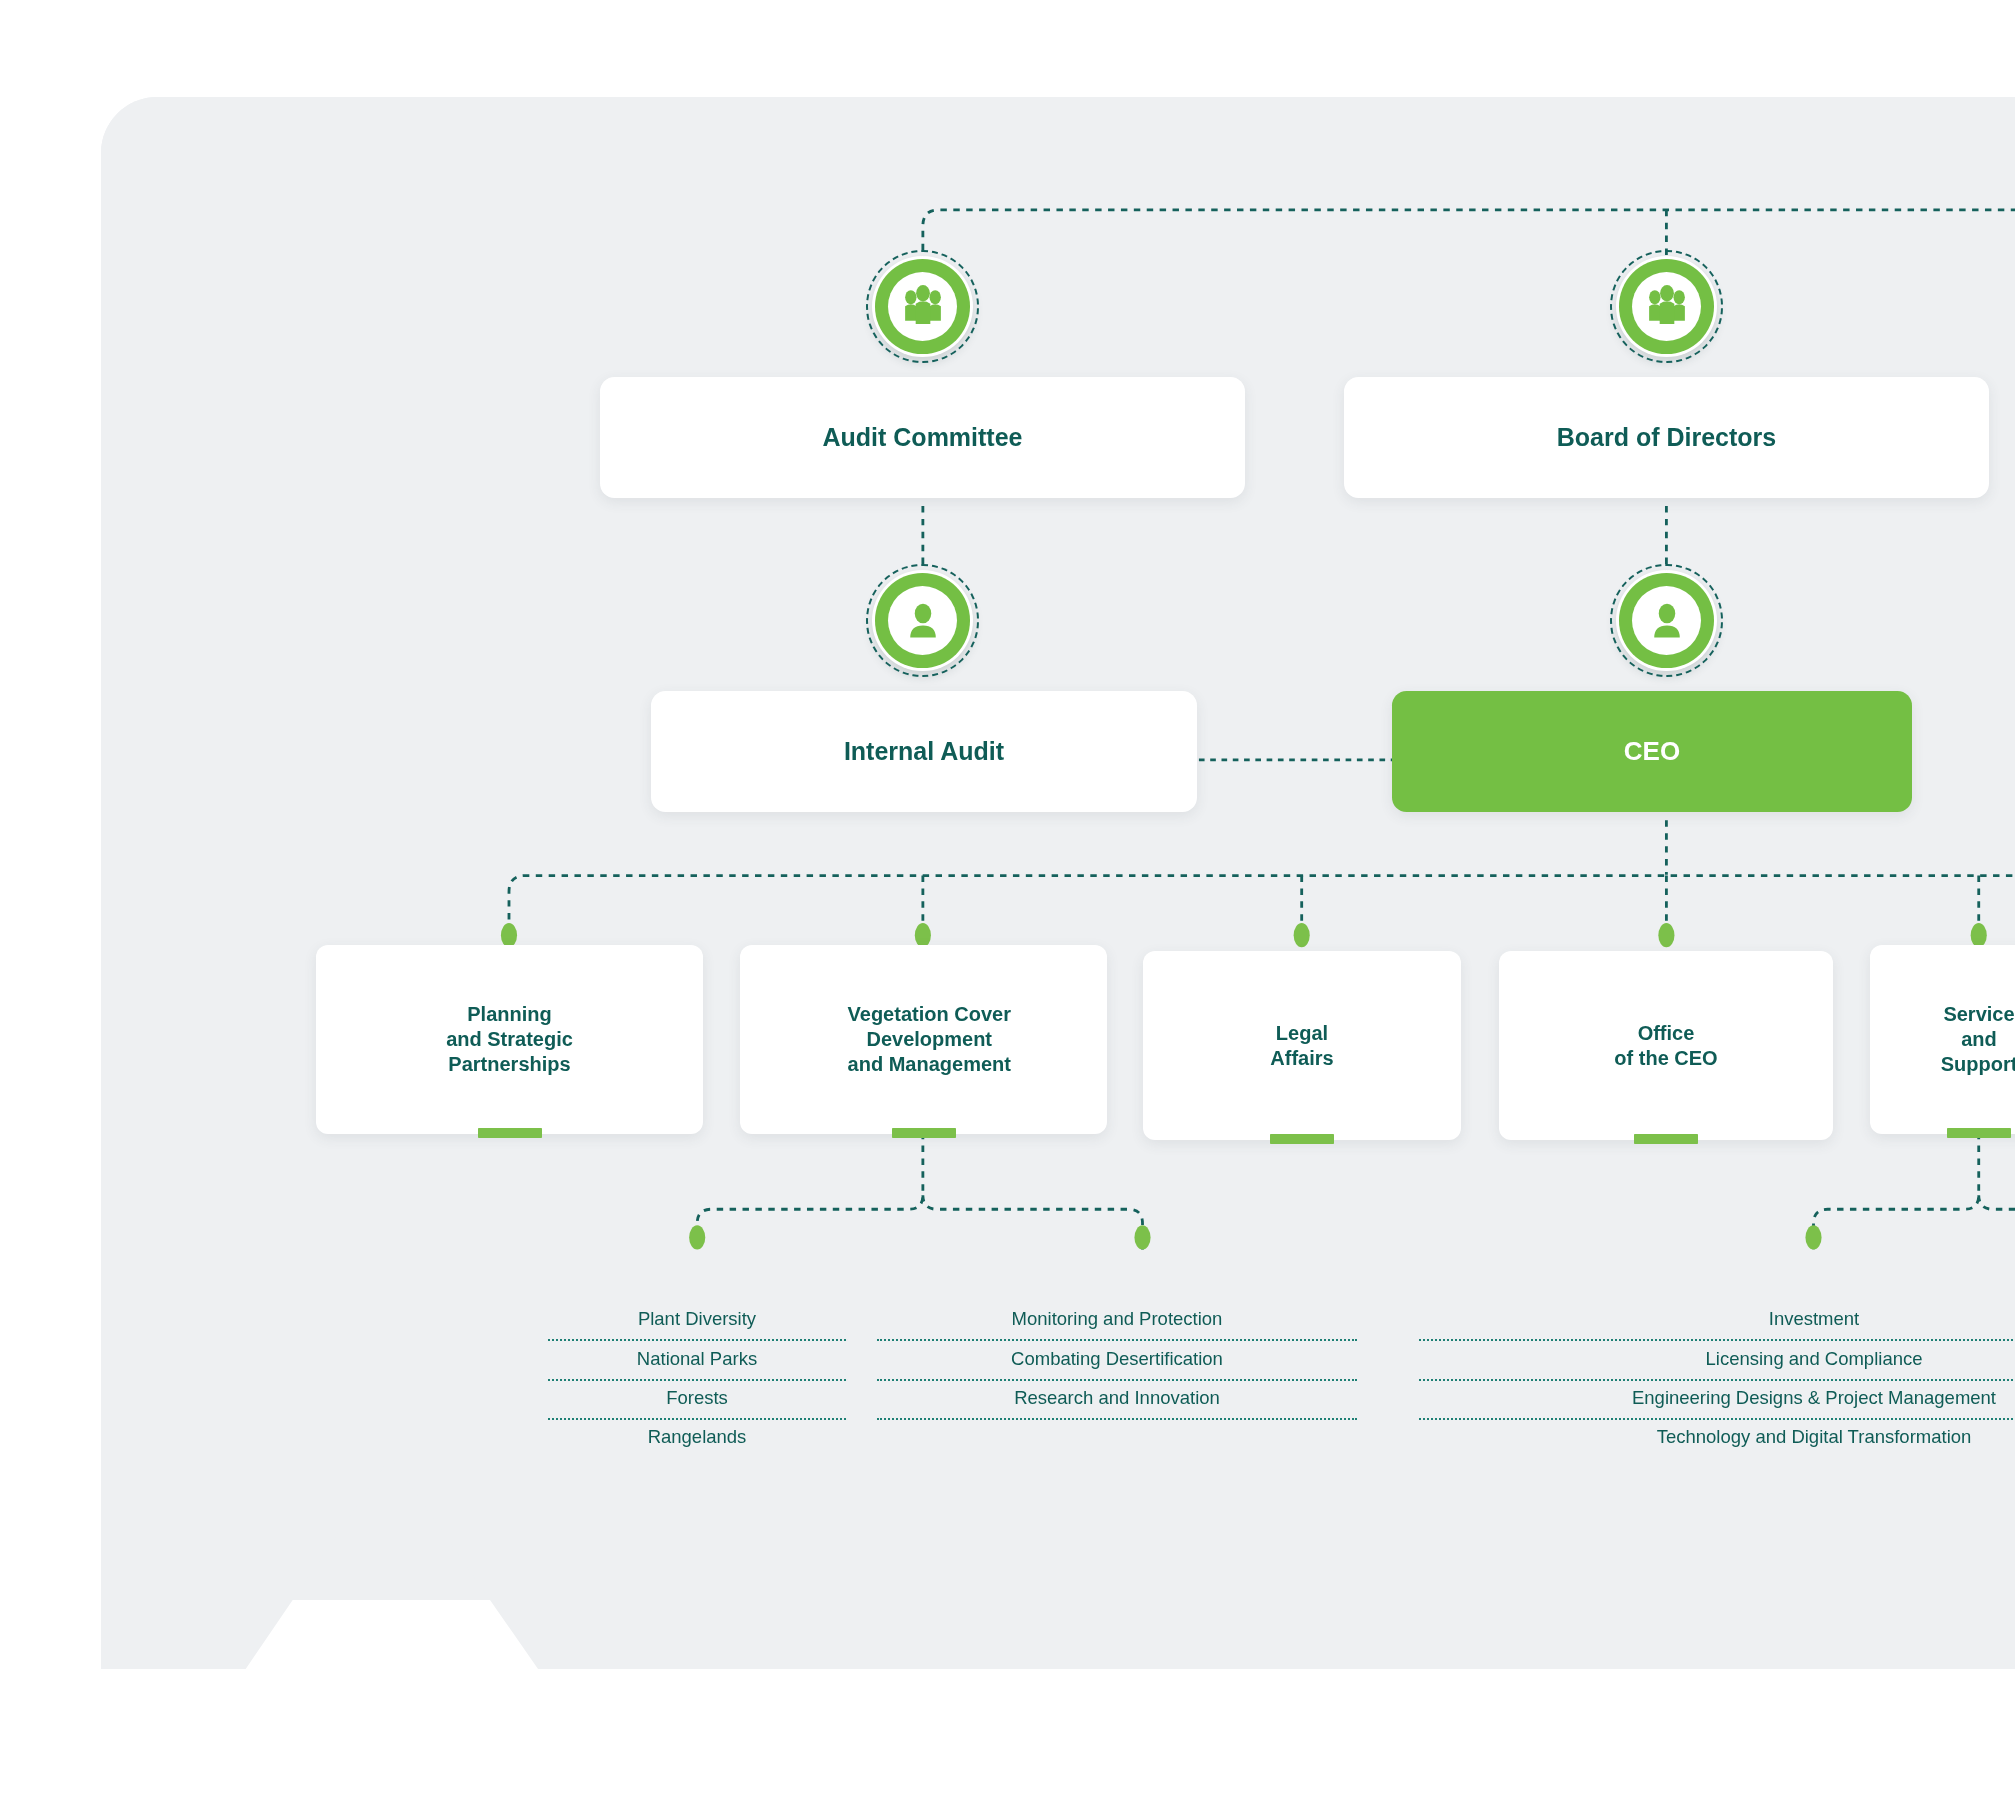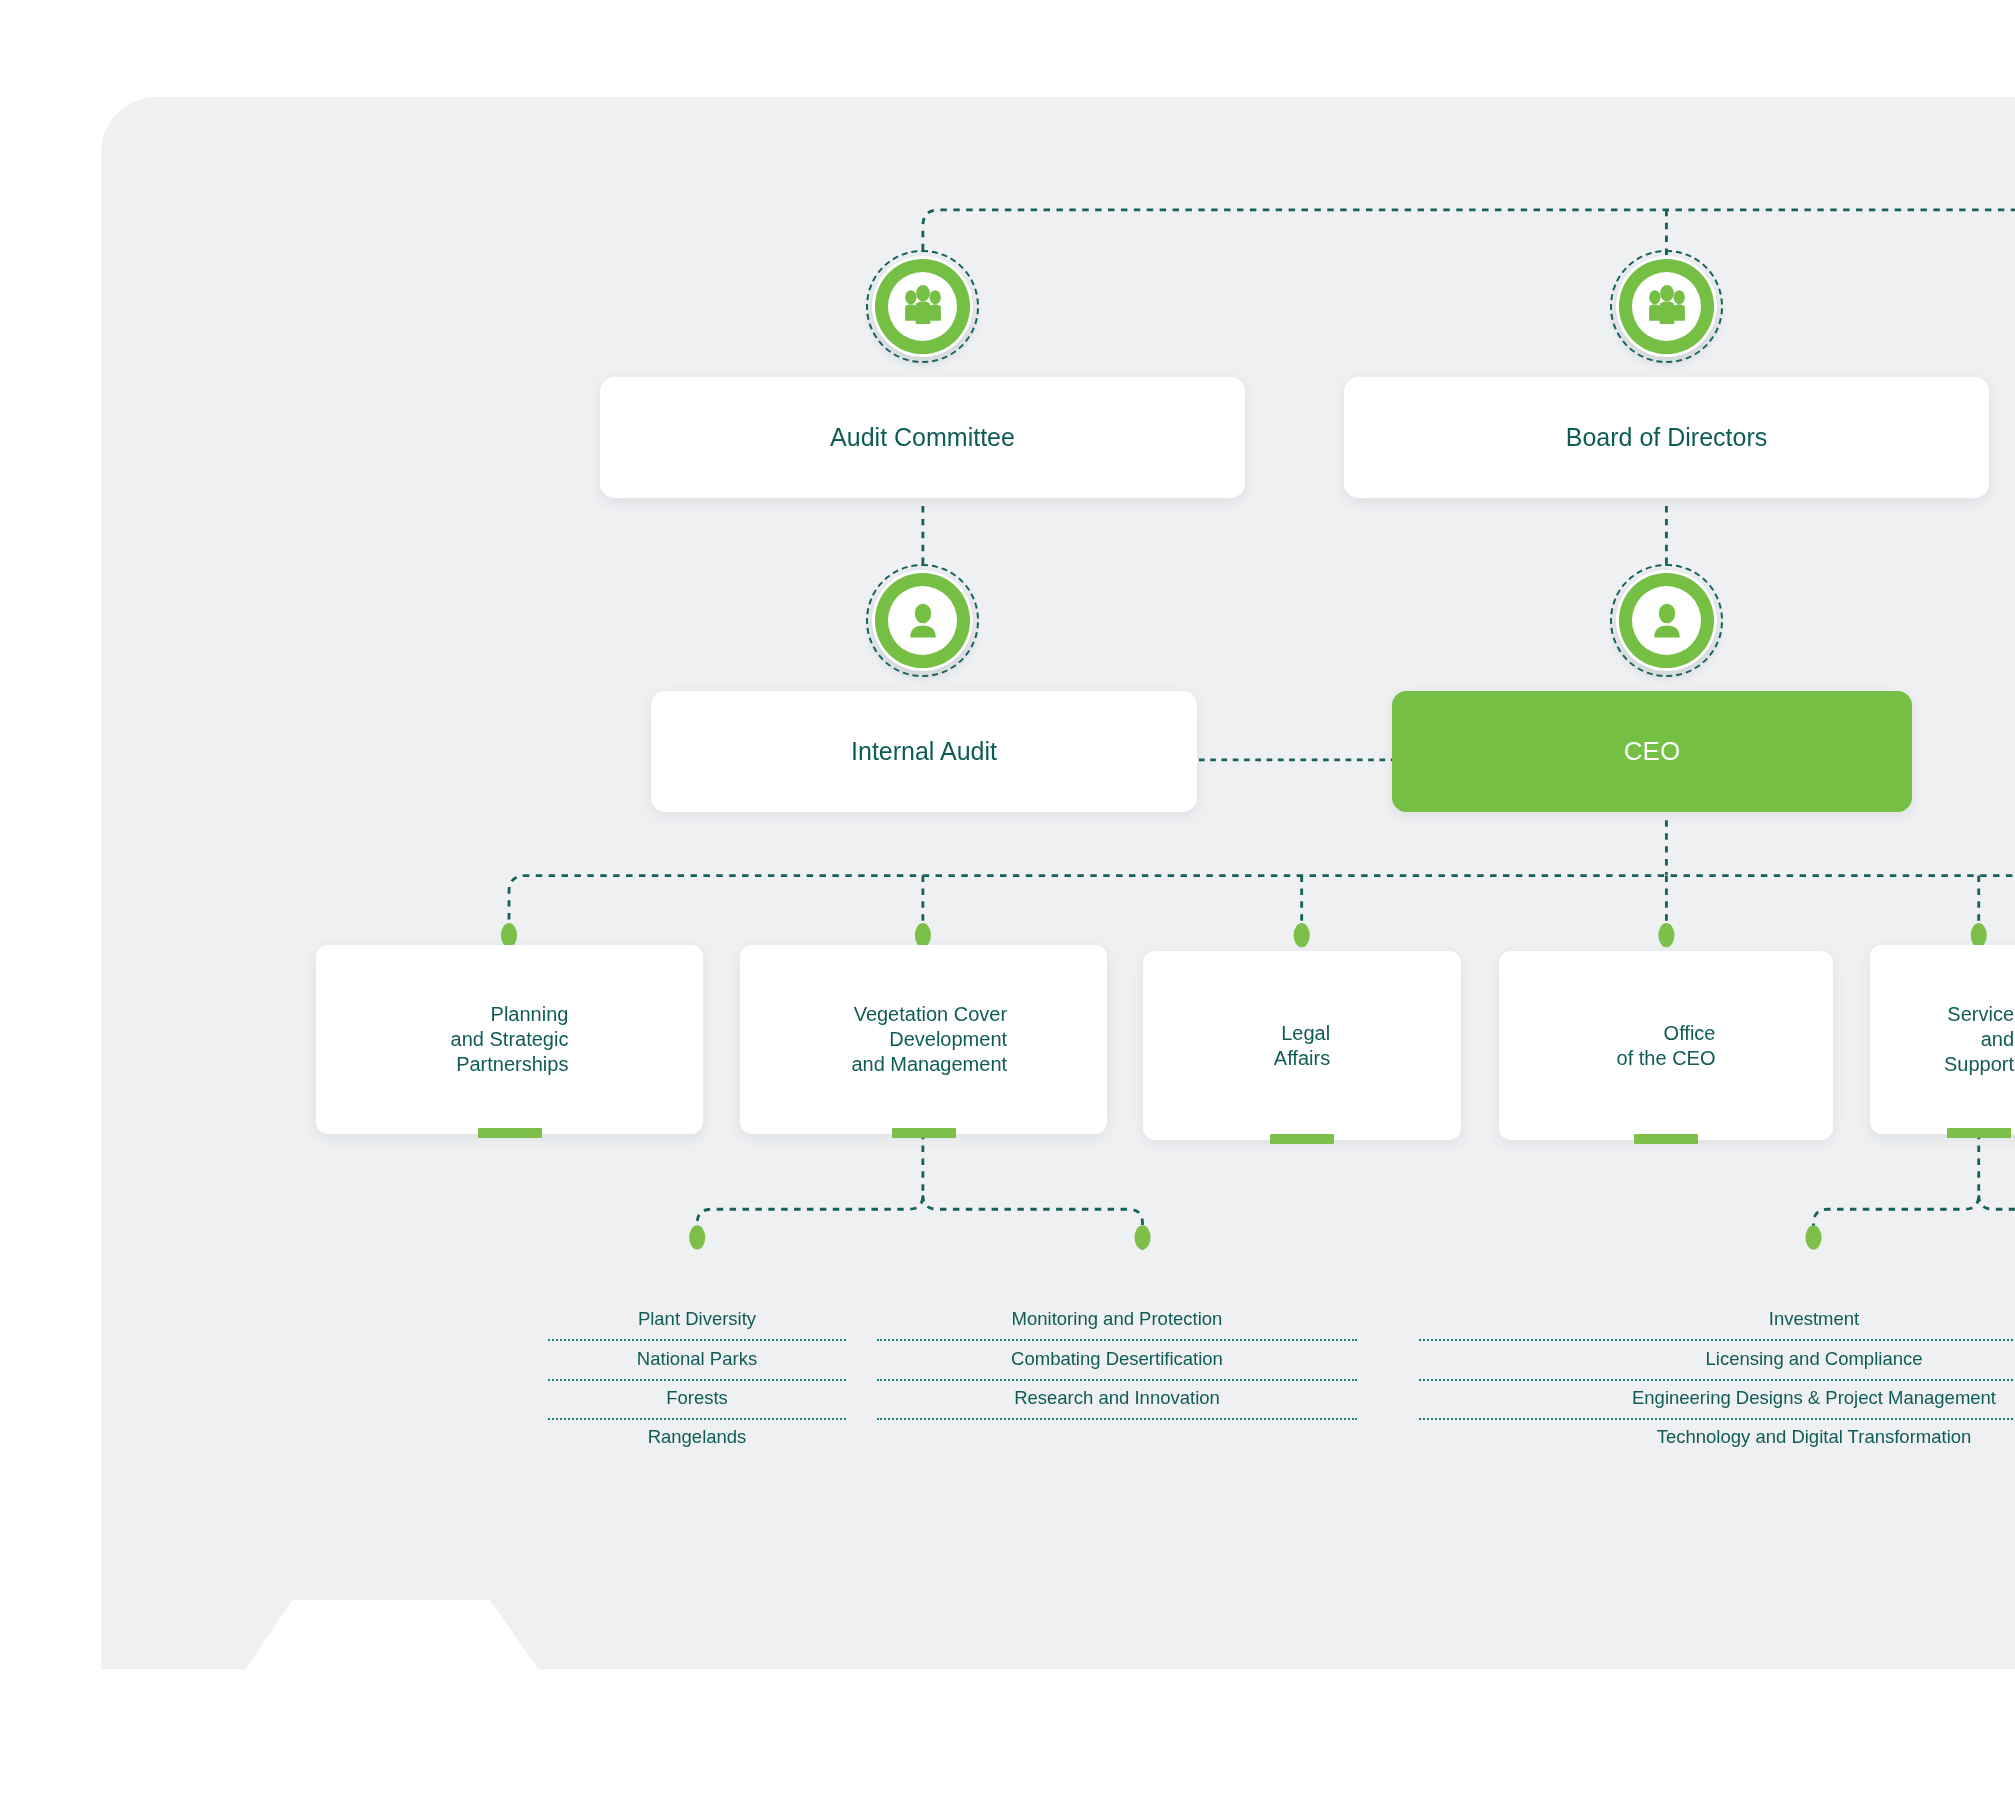--- a/index.html
+++ b/index.html
@@ -26,22 +26,22 @@
     background:#eef0f2;border-radius:56px;
   }
 
   
   #wires{position:absolute;left:0;top:0;width:3224px;height:1814px;pointer-events:none;}
 
   
   .card{
     position:absolute;background:#ffffff;border-radius:14.5px;
     box-shadow:0 4px 13.7px rgba(60,70,80,.09);
-    display:flex;align-items:center;justify-content:center;text-align:right;
-    color:#0f5c56;font-weight:normal;line-height:1.24;
+    display:flex;align-items:center;justify-content:center;text-align:center;
+    color:#0f5c56;font-weight:bold;line-height:1.24;
     box-sizing:border-box;padding:0 10.5px;
   }
   .card.top{height:121px;font-size:25px;}
   .card.green{
     background:#74bf44;color:#ffffff;font-size:26px;
   }
   .card.dept{
     height:189px;font-size:20px;border-radius:12px;align-items:center;
   }
   .dept-bar{

